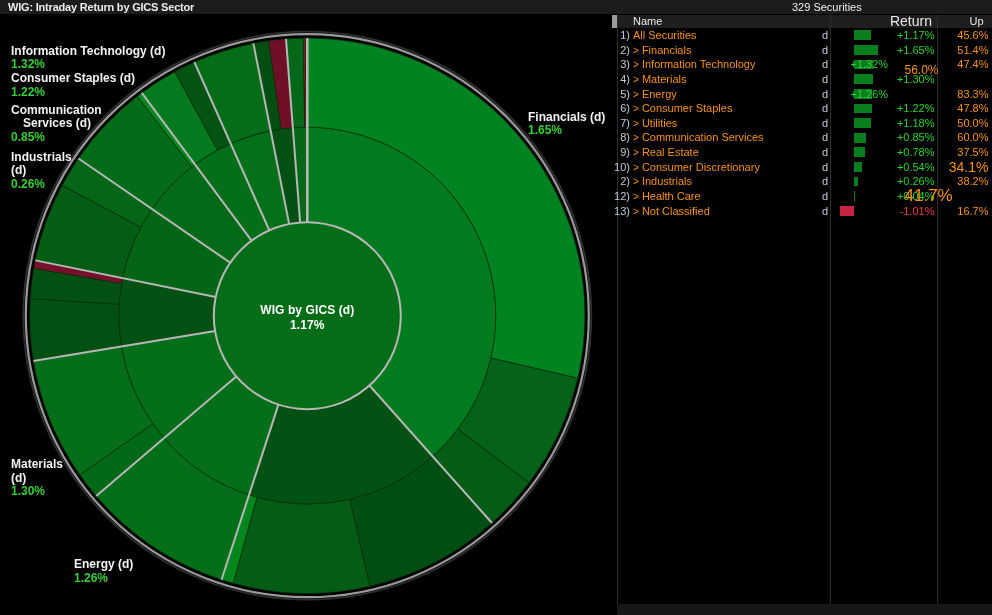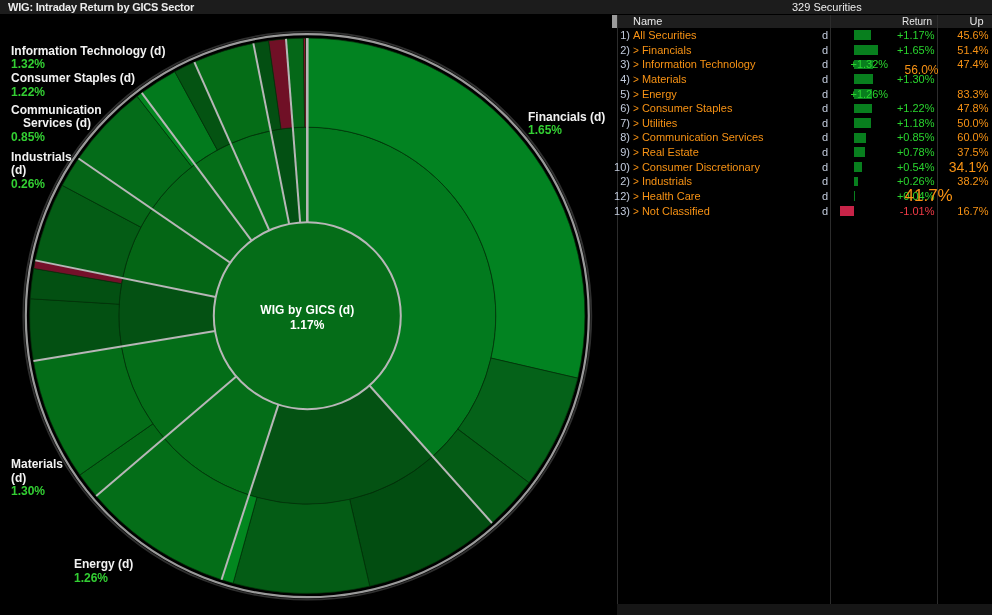--- a/index.html
+++ b/index.html
@@ -79,21 +79,21 @@
 <div style="position:absolute;left:11px;top:470.7px;color:#f2f2f2;font-size:12px;font-weight:bold;letter-spacing:0;white-space:nowrap">(d)</div>
 <div style="position:absolute;left:11px;top:484.4px;color:#33cf33;font-size:12px;font-weight:bold;letter-spacing:0;white-space:nowrap">1.30%</div>
 <div style="position:absolute;left:74px;top:557.0px;color:#f2f2f2;font-size:12px;font-weight:bold;letter-spacing:0;white-space:nowrap">Energy (d)</div>
 <div style="position:absolute;left:74px;top:570.7px;color:#33cf33;font-size:12px;font-weight:bold;letter-spacing:0;white-space:nowrap">1.26%</div>
 <div style="position:absolute;left:528px;top:109.5px;color:#f2f2f2;font-size:12px;font-weight:bold;letter-spacing:0;white-space:nowrap">Financials (d)</div>
 <div style="position:absolute;left:528px;top:123.2px;color:#33cf33;font-size:12px;font-weight:bold;letter-spacing:0;white-space:nowrap">1.65%</div>
 
 <div class="abs" style="left:617px;top:14.5px;width:375px;height:13.5px;background:#1e1e1e"></div>
 <div class="abs" style="left:612px;top:14.5px;width:4.5px;height:13.5px;background:#9a9a9a"></div>
 <div class="abs" style="left:633px;top:14.5px;height:24px;line-height:13.5px;color:#e8e8e8;font-size:11px">Name</div>
-<div class="abs" style="left:850px;top:14.5px;width:82px;height:30px;line-height:13.5px;color:#e8e8e8;font-size:10px;text-align:right">Return</div>
+<div class="abs" style="left:850px;top:14.5px;width:82px;height:30px;line-height:13.5px;color:#e8e8e8;font-size:14px;text-align:right">Return</div>
 <div class="abs" style="left:901.6px;top:14.5px;width:82px;height:13.5px;line-height:13.5px;color:#e8e8e8;font-size:11px;text-align:right">Up</div>
 <div class="abs" style="left:616.5px;top:14.5px;width:1px;height:589px;background:#2c2c2c"></div>
 <div class="abs" style="left:830px;top:14.5px;width:1px;height:589px;background:#2c2c2c"></div>
 <div class="abs" style="left:936.5px;top:14.5px;width:1px;height:589px;background:#2c2c2c"></div>
 <div style="position:absolute;left:608px;top:28.0px;width:22px;text-align:right;color:#c2cbdc;font-size:11px;line-height:14.63px">1)</div>
 <div style="position:absolute;left:633px;top:28.0px;color:#f79214;font-size:11px;line-height:14.63px;white-space:nowrap">All Securities</div>
 <div style="position:absolute;left:780px;top:28.0px;width:48px;text-align:right;color:#c2cbdc;font-size:11px;line-height:14.63px">d</div>
 <div style="position:absolute;left:854px;top:30.4px;width:16.8px;height:9.8px;background:#087f1e"></div>
 <div style="position:absolute;left:850.5px;top:28.0px;width:84px;text-align:right;color:#29d42e;font-size:11px;line-height:14.63px">+1.17%</div>
 <div style="position:absolute;left:904.5px;top:28.0px;width:84px;text-align:right;color:#f79214;font-size:11px;line-height:14.63px">45.6%</div>

